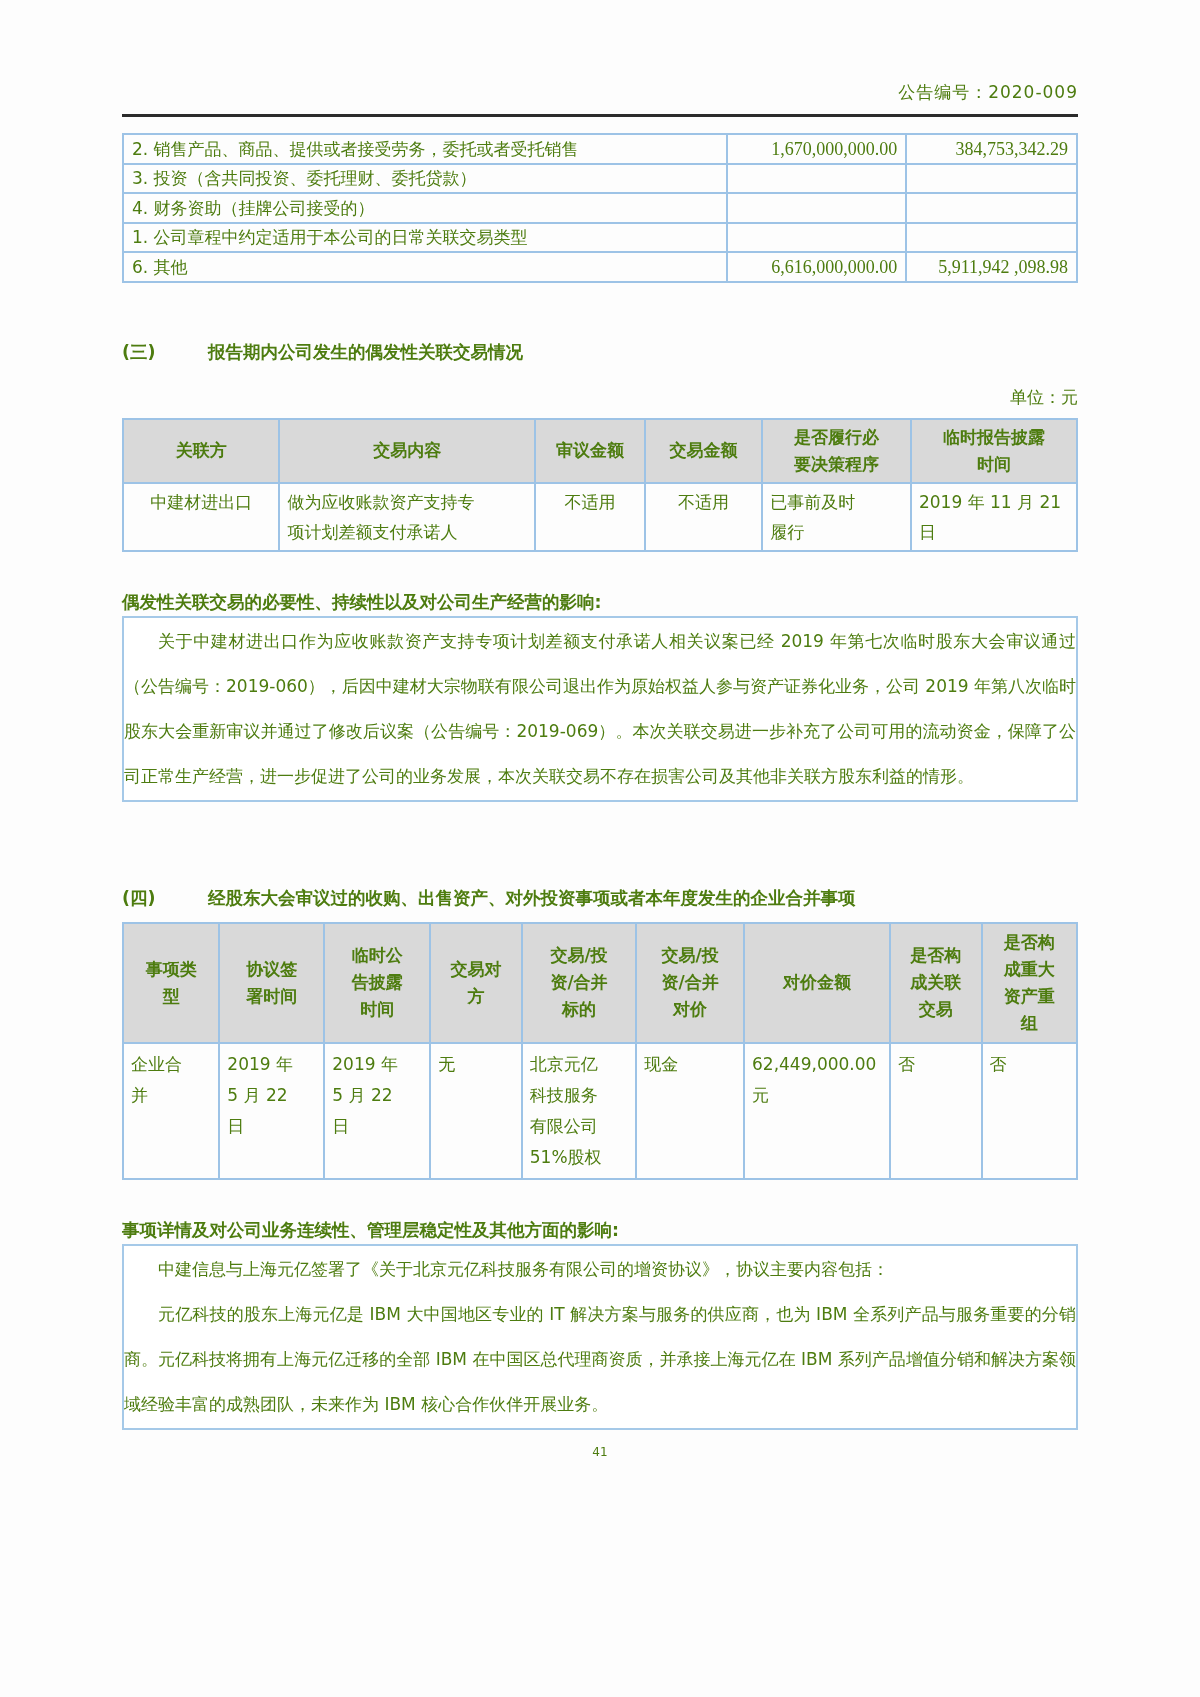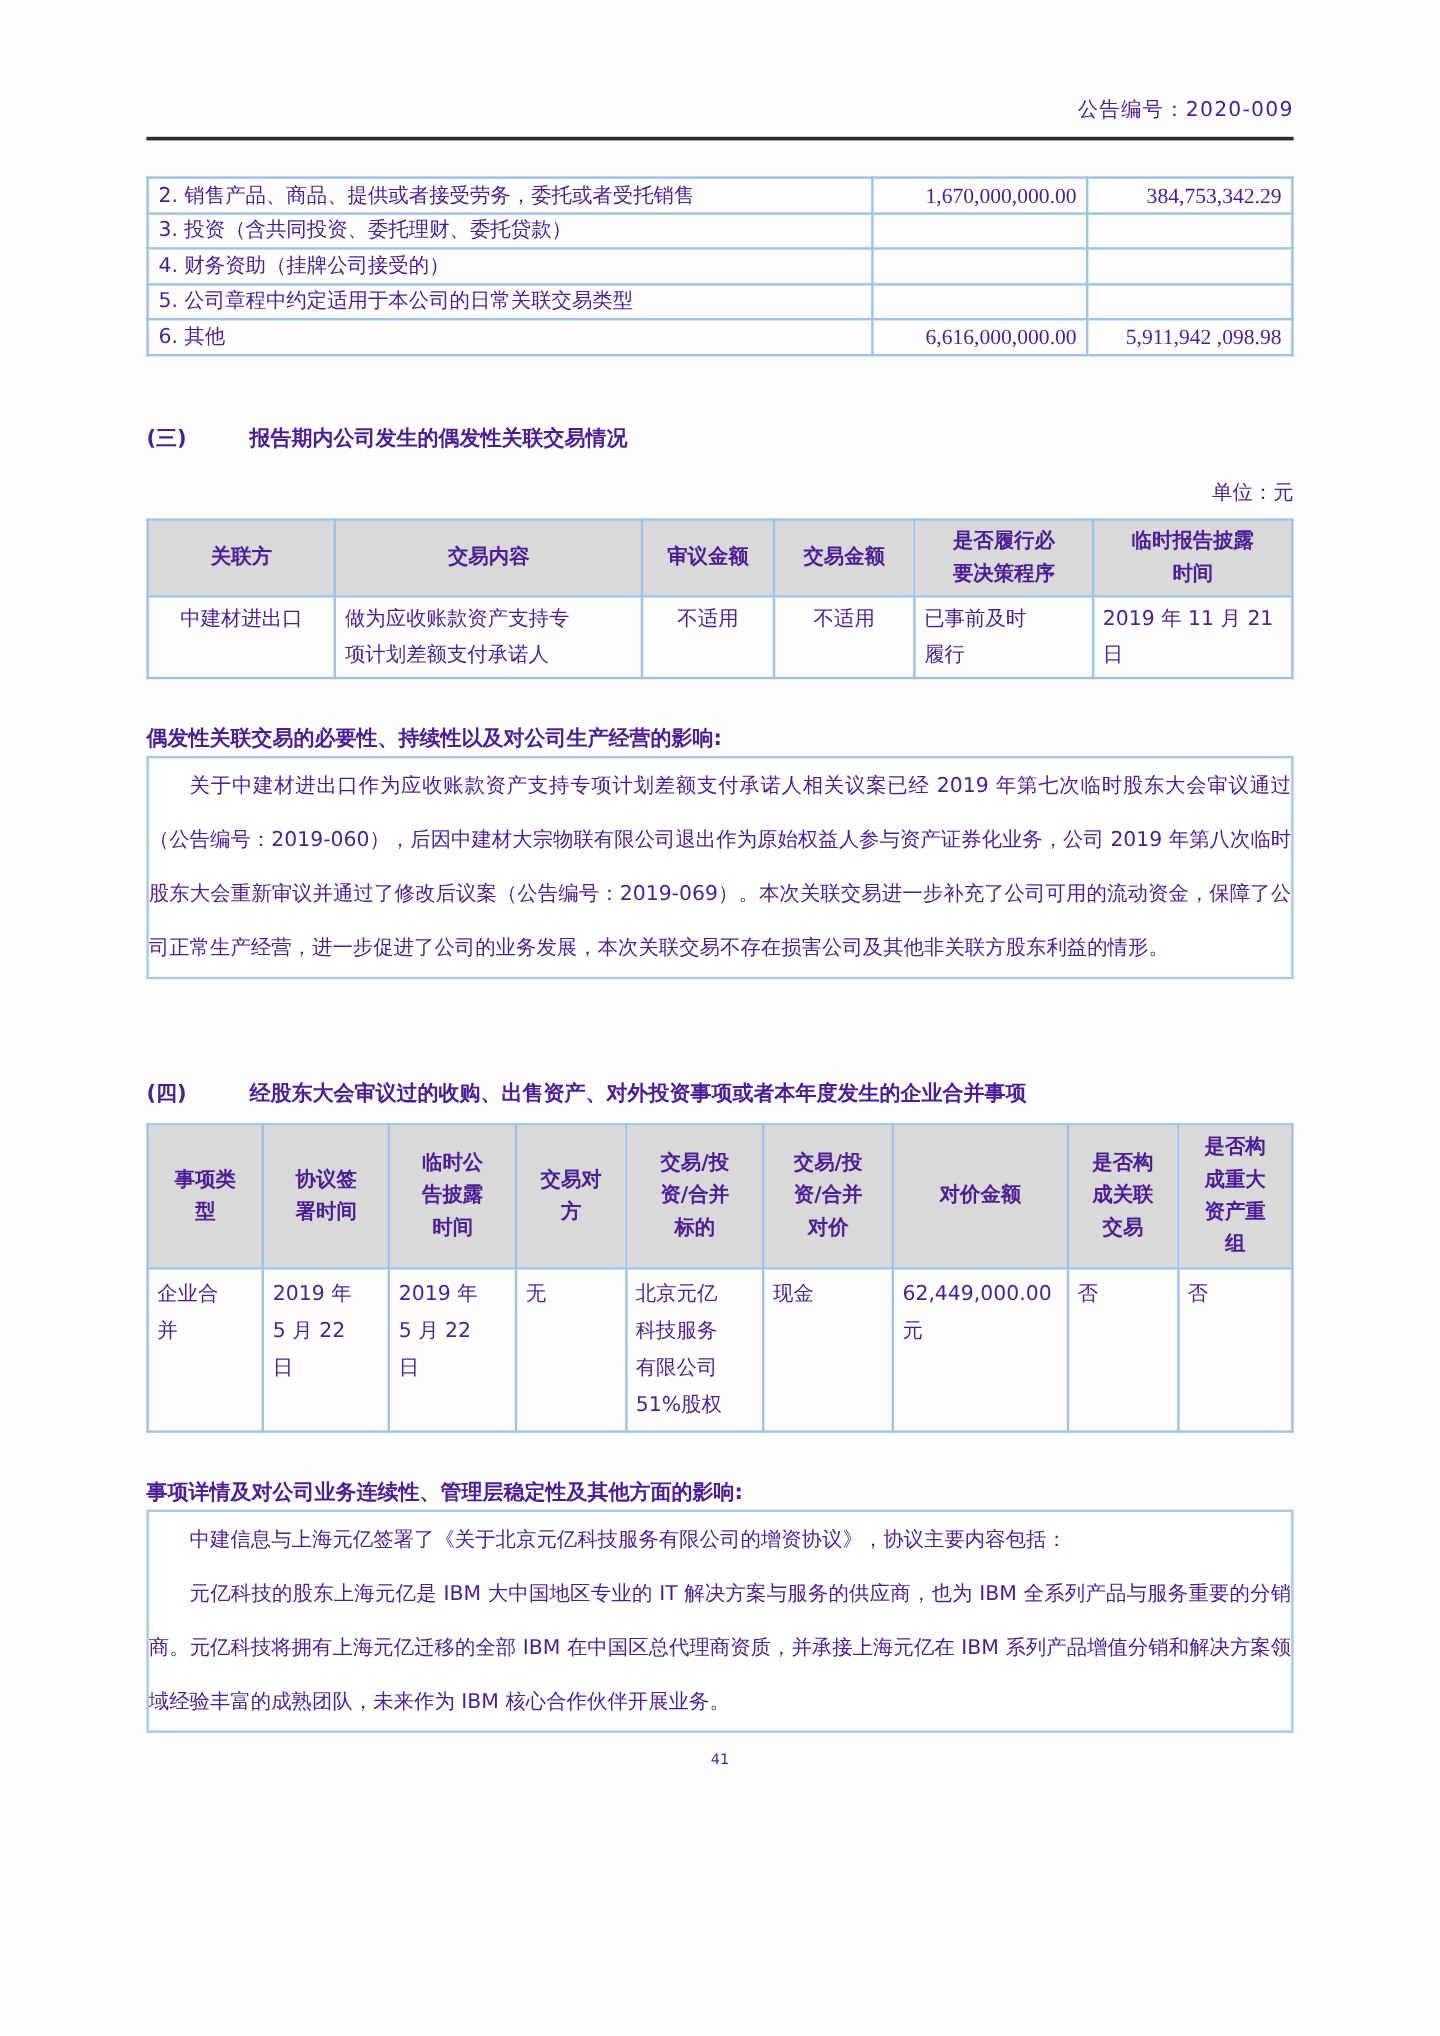--- a/index.html
+++ b/index.html
@@ -2,35 +2,35 @@
 <html><head>
 <meta charset="utf-8">
 <style>
   * { margin:0; padding:0; box-sizing:border-box; }
   html,body { background:#ffffff; }
   .page {
     position:relative;
     width:1200px; height:1697px;
     background:#fdfdfd;
     font-family:"DejaVu Sans", sans-serif;
-    color:#4c1d95;
+    color:#4d7c0f;
     overflow:hidden;
     margin:0 auto;
   }
   .content { position:absolute; left:122px; top:0; width:956px; }
 
   .announce { margin-top:80px; text-align:right; font-size:17px; line-height:24px; letter-spacing:1px; }
 
   .rule { margin-top:10px; border-top:3px solid #2b2b2b; height:0; }
 
   table { width:100%; border-collapse:collapse; table-layout:fixed; font-size:17px; }
   td, th { border:2px solid #9DC3E6; overflow:hidden; }
 
   
-  .t1 { margin-top:30px; }
+  .t1 { margin-top:16px; }
   .t1 td { height:29.5px; padding:0 8px; line-height:22px; vertical-align:middle; }
   .t1 .lbl { text-align:left; }
   .t1 .num { text-align:right; font-size:18px;font-family:Liberation Serif, serif; }
 
   
   .sec-heading { margin-top:58px; font-weight:bold; font-size:17.5px; line-height:22px; }
   .sec-label { display:inline-block; width:86px; }
 
   .unit { margin-top:23px; text-align:right; font-size:17px; line-height:22px; }
 
@@ -80,21 +80,21 @@
           <td class="lbl">3. 投资（含共同投资、委托理财、委托贷款）</td>
           <td class="num"></td>
           <td class="num"></td>
         </tr>
         <tr>
           <td class="lbl">4. 财务资助（挂牌公司接受的）</td>
           <td class="num"></td>
           <td class="num"></td>
         </tr>
         <tr>
-          <td class="lbl">5. 公司章程中约定适用于本公司的日常关联交易类型</td>
+          <td class="lbl">1. 公司章程中约定适用于本公司的日常关联交易类型</td>
           <td class="num"></td>
           <td class="num"></td>
         </tr>
         <tr>
           <td class="lbl">6. 其他</td>
           <td class="num">6,616,000,000.00</td>
           <td class="num">5,911,942 ,098.98</td>
         </tr>
       </tbody>
     </table>

